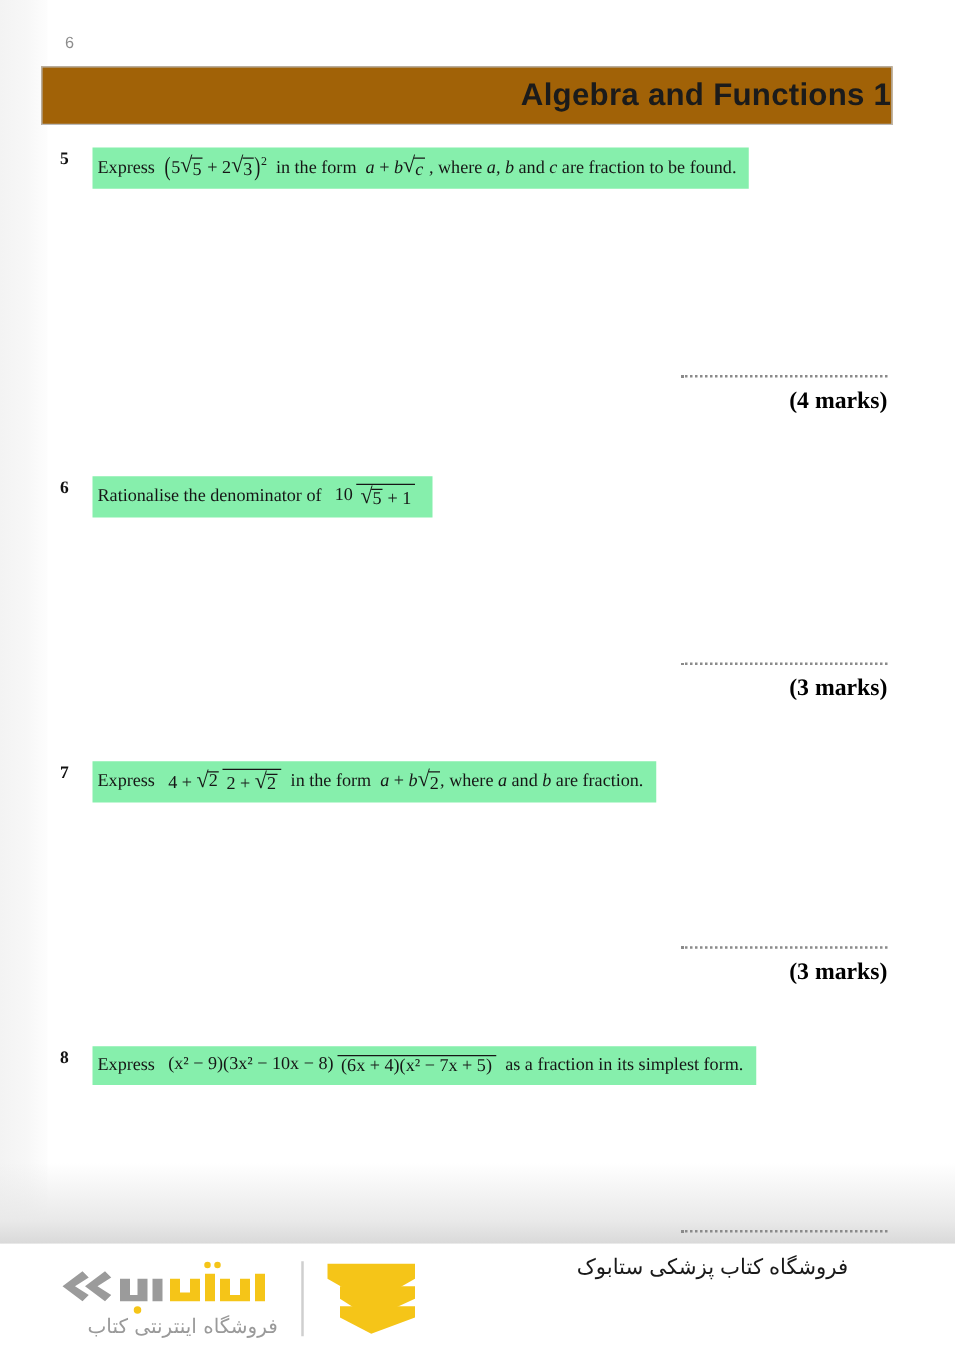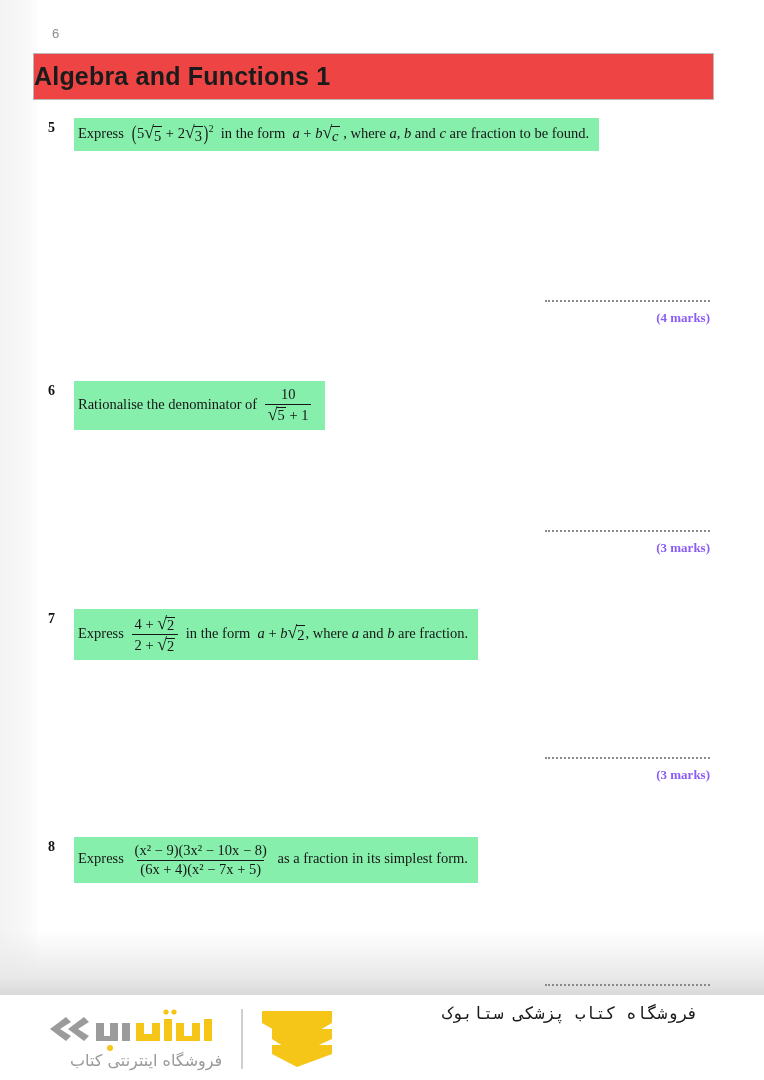--- a/index.html
+++ b/index.html
@@ -42,26 +42,26 @@
     font-size: 13px;
     color: #8d8d8d;
     letter-spacing: .5px;
   }
 
   
   .title-banner {
     position: absolute;
     left: 33px; top: 53px;
     width: 681px; height: 47px;
-    background: #ef4444;
+    background: #a16207;
     border: 1px solid #b9b9b9;
     box-sizing: border-box;
     display: flex;
     align-items: center;
-    justify-content: flex-start;
+    justify-content: flex-end;
   }
   .title-banner-text {
     font-family: "Liberation Sans", sans-serif;
     font-weight: bold;
     font-size: 25px;
     color: #1b1b1b;
     letter-spacing: .2px;
   }
 
   
@@ -111,41 +111,41 @@
   }
   .rad-body {
     border-top: 1px solid #161616;
     padding: 0 1px 0 1px;
     margin-top: 1.5px;
   }
 
   
   .frac {
     display: inline-flex;
-    flex-direction: column;
+    flex-direction: row;
     align-items: center;
     vertical-align: middle;
     margin: 0 4px;
     line-height: 1.08;
   }
   .frac .num { padding: 0 3px 1px 3px; }
   .frac .den { padding: 1px 3px 0 3px; border-top: 1px solid #161616; }
 
   
   .answer-block { position: absolute; }
   .dotted-rule {
     border-bottom: 2px dotted #8a8a8a;
     height: 0;
   }
   .marks {
     margin-top: 8px;
     text-align: right;
     font-weight: bold;
-    font-size: 13px;
-    color: #8b5cf6;
+    font-size: 19px;
+    color: #000000;
   }
 
   
   .footer {
     position: absolute;
     left: 0; right: 0;
     top: 995px; height: 85px;
     background: #ffffff;
     display: flex;
     align-items: center;
@@ -173,21 +173,21 @@
   }
   .logo-chevrons { position: absolute; left: 222px; top: 8px; }
 
   .footer-right {
     position: absolute;
     left: 400px; top: 8px;
     width: 340px;
     text-align: center;
   }
   .footer-fa {
-    font-family: Liberation Mono, monospace;
+    font-family: Liberation Sans, sans-serif;
     font-size: 17px;
     color: #1a1a1a;
     direction: rtl;
     white-space: nowrap;
     margin-bottom: 6px;
   }
   .footer-url {
     font-family: "Liberation Sans", sans-serif;
     font-size: 25px;
     font-weight: bold;

